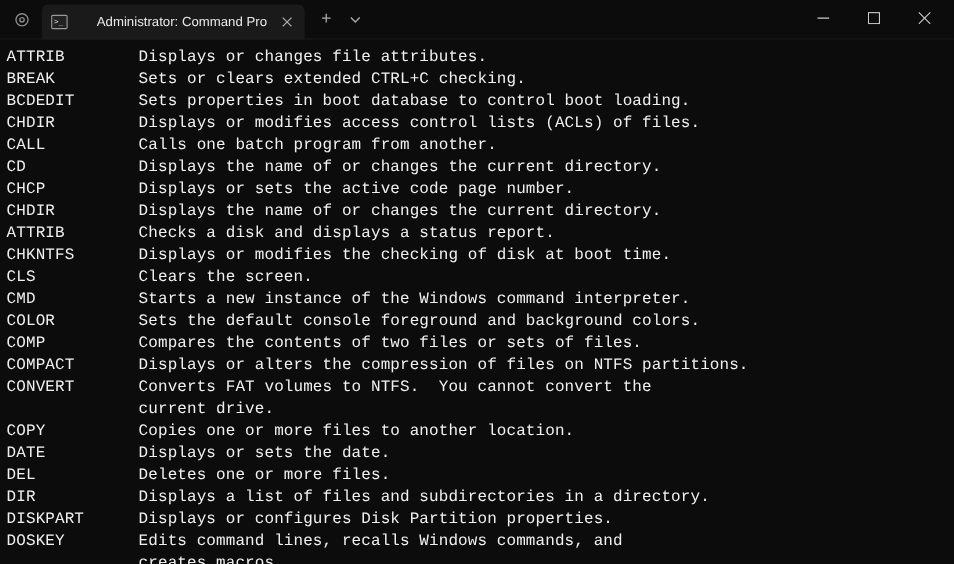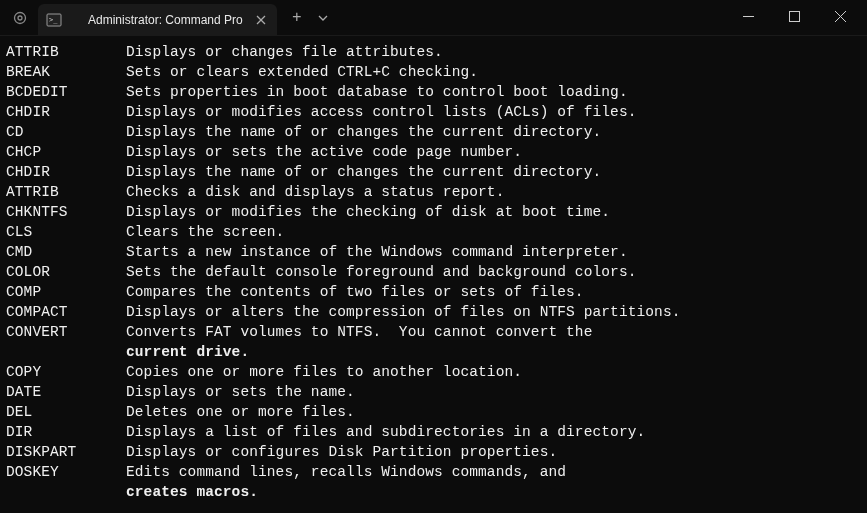--- a/index.html
+++ b/index.html
@@ -130,21 +130,20 @@
       width: 120px;
       vertical-align: top;
     }
     .cmd-desc {
       display: inline;
       margin-top: 13px;
     }
     .continuation {
       padding-left: 120px;
       display: block;
-      font-weight: bold;
     }
   </style>
 </head>
 <body>
 
 <div class="titlebar">
   <div class="titlebar-left">
     <div class="app-icon">
       <svg viewBox="0 0 16 16" fill="none" stroke="#888" stroke-width="1.3">
         <circle cx="8" cy="8" r="5.5"></circle>
@@ -191,32 +190,33 @@
       </svg>
     </div>
   </div>
 </div>
 
 <div class="terminal" id="terminal">
     <div class="cmd-row"><span class="cmd-name">ATTRIB</span><span class="cmd-desc">Displays or changes file attributes.</span></div>
     <div class="cmd-row"><span class="cmd-name">BREAK</span><span class="cmd-desc">Sets or clears extended CTRL+C checking.</span></div>
     <div class="cmd-row"><span class="cmd-name">BCDEDIT</span><span class="cmd-desc">Sets properties in boot database to control boot loading.</span></div>
     <div class="cmd-row"><span class="cmd-name">CHDIR</span><span class="cmd-desc">Displays or modifies access control lists (ACLs) of files.</span></div>
+    <div class="cmd-row"><span class="cmd-name">CALL</span><span class="cmd-desc">Calls one batch program from another.</span></div>
     <div class="cmd-row"><span class="cmd-name">CD</span><span class="cmd-desc">Displays the name of or changes the current directory.</span></div>
     <div class="cmd-row"><span class="cmd-name">CHCP</span><span class="cmd-desc">Displays or sets the active code page number.</span></div>
     <div class="cmd-row"><span class="cmd-name">CHDIR</span><span class="cmd-desc">Displays the name of or changes the current directory.</span></div>
     <div class="cmd-row"><span class="cmd-name">ATTRIB</span><span class="cmd-desc">Checks a disk and displays a status report.</span></div>
     <div class="cmd-row"><span class="cmd-name">CHKNTFS</span><span class="cmd-desc">Displays or modifies the checking of disk at boot time.</span></div>
     <div class="cmd-row"><span class="cmd-name">CLS</span><span class="cmd-desc">Clears the screen.</span></div>
     <div class="cmd-row"><span class="cmd-name">CMD</span><span class="cmd-desc">Starts a new instance of the Windows command interpreter.</span></div>
     <div class="cmd-row"><span class="cmd-name">COLOR</span><span class="cmd-desc">Sets the default console foreground and background colors.</span></div>
     <div class="cmd-row"><span class="cmd-name">COMP</span><span class="cmd-desc">Compares the contents of two files or sets of files.</span></div>
     <div class="cmd-row"><span class="cmd-name">COMPACT</span><span class="cmd-desc">Displays or alters the compression of files on NTFS partitions.</span></div>
     <div class="cmd-row"><span class="cmd-name">CONVERT</span><span class="cmd-desc">Converts FAT volumes to NTFS.  You cannot convert the</span></div>
     <div class="cmd-row"><span class="continuation">current drive.</span></div>
     <div class="cmd-row"><span class="cmd-name">COPY</span><span class="cmd-desc">Copies one or more files to another location.</span></div>
-    <div class="cmd-row"><span class="cmd-name">DATE</span><span class="cmd-desc">Displays or sets the name.</span></div>
+    <div class="cmd-row"><span class="cmd-name">DATE</span><span class="cmd-desc">Displays or sets the date.</span></div>
     <div class="cmd-row"><span class="cmd-name">DEL</span><span class="cmd-desc">Deletes one or more files.</span></div>
     <div class="cmd-row"><span class="cmd-name">DIR</span><span class="cmd-desc">Displays a list of files and subdirectories in a directory.</span></div>
     <div class="cmd-row"><span class="cmd-name">DISKPART</span><span class="cmd-desc">Displays or configures Disk Partition properties.</span></div>
     <div class="cmd-row"><span class="cmd-name">DOSKEY</span><span class="cmd-desc">Edits command lines, recalls Windows commands, and</span></div>
     <div class="cmd-row"><span class="continuation">creates macros.</span></div>
   </div>
 
 </body></html>

